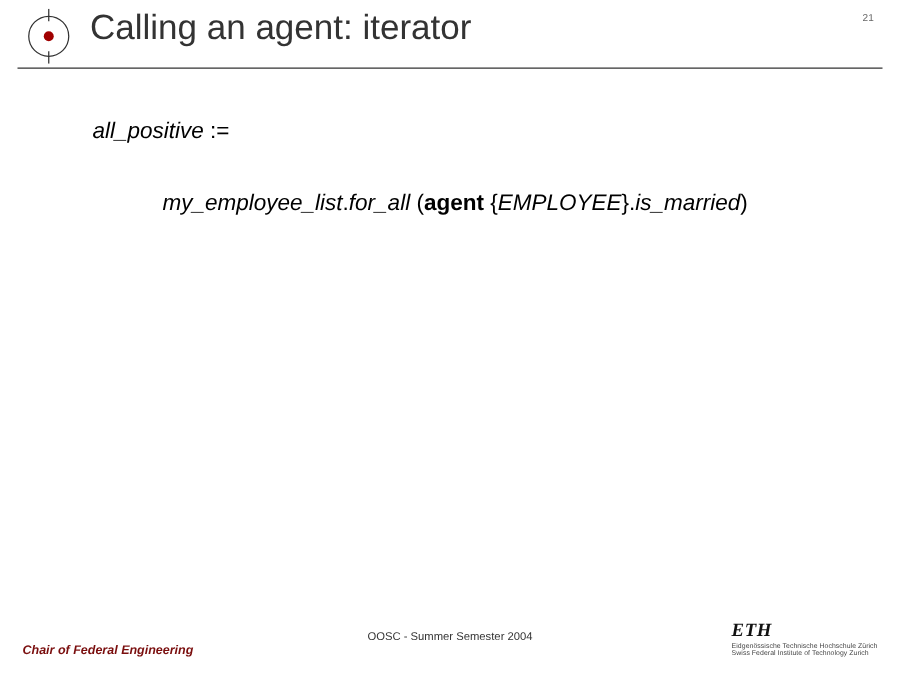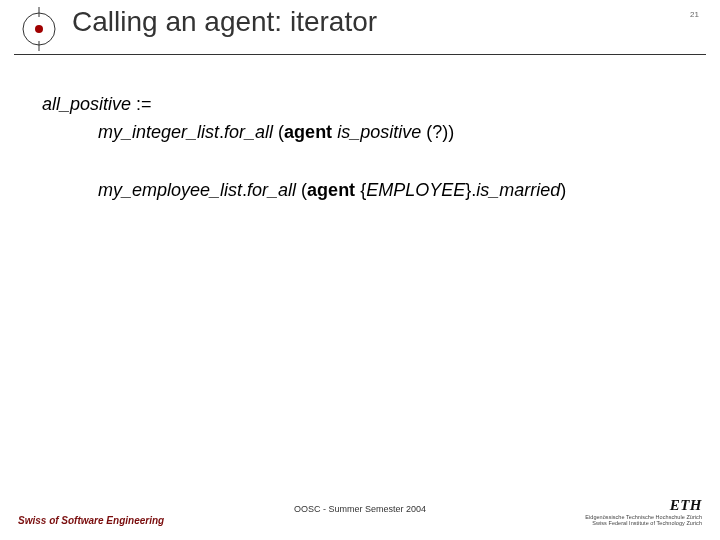--- a/index.html
+++ b/index.html
@@ -8,31 +8,31 @@
   .slide { width: 720px; height: 540px; position: relative; }
 
   .header { display: flex; align-items: flex-start; padding: 6px 20px 0 14px; }
   .logo-wrap { width: 50px; height: 46px; display: flex; align-items: center; justify-content: center; flex-shrink: 0; }
   .title { font-size: 28px; color: #333; font-weight: 400; margin-left: 8px; flex: 1; }
   .pagenum { font-size: 8px; color: #666; align-self: flex-start; margin-top: 4px; margin-right: 1px; }
 
   .rule { border: none; border-top: 1.5px solid #333; margin: 2px 14px 0 14px; }
 
   .body { padding: 36px 28px 0 42px; font-size: 18px; line-height: 1.55; }
-  .code-line { white-space: nowrap; }
+  .code-line { white-space: nowrap; margin-left: 32px; }
   .indent { padding-left: 56px; }
   .block-gap { height: 30px; }
 
   .i { font-style: italic; }
   .b { font-weight: bold; }
 
   .footer { position: absolute; left: 0; right: 0; bottom: 14px; display: flex; align-items: flex-end; justify-content: space-between; padding: 0 18px; }
   .foot-left { color: #7a0e0e; font-size: 10px; font-weight: bold; font-style: italic; }
   .foot-center { color: #333; font-size: 9px; position: absolute; left: 50%; transform: translateX(-50%); bottom: 12px; }
-  .foot-right { text-align: right; line-height: 1.1; margin-top: 24px; }
+  .foot-right { line-height: 1.1; margin-top: 24px; }
   .eth-logo { font-family: "Times New Roman", serif; font-weight: bold; font-style: italic; font-size: 15px; letter-spacing: 0.5px; color: #111; }
   .eth-sub { font-size: 5.5px; color: #444; letter-spacing: 0.05px; }
 </style>
 </head>
 <body>
 
 <div class="slide">
 
   <div class="header">
     <div class="logo-wrap">
@@ -47,34 +47,31 @@
     <div class="pagenum">21</div>
   </div>
 
   <hr class="rule">
 
   <div class="body">
 
     <div class="code-line">
       <span class="i">all_positive</span><span> :=</span>
     </div>
-    <div class="code-line indent">
-      <span class="i">my_integer_list</span><span>.</span><span class="i">for_all </span><span>(</span><span class="b">agent</span><span> </span><span class="i">is_positive</span><span> (?</span><span>))</span>
-    </div>
 
     <div class="block-gap"></div>
 
     <div class="code-line indent">
       <span class="i">my_employee_list</span><span>.</span><span class="i">for_all </span><span>(</span><span class="b">agent</span><span> {</span><span class="i">EMPLOYEE</span><span>}.</span><span class="i">is_married</span><span>)</span>
     </div>
 
   </div>
 
   <div class="footer">
-    <div class="foot-left">Swiss of Software Engineering</div>
+    <div class="foot-left">Chair of Federal Engineering</div>
     <div class="foot-center">OOSC - Summer Semester 2004</div>
     <div class="foot-right">
       <div class="eth-logo">ETH</div>
       <div class="eth-sub">Eidgenössische Technische Hochschule Zürich</div>
       <div class="eth-sub">Swiss Federal Institute of Technology Zurich</div>
     </div>
   </div>
 
 </div>
 

